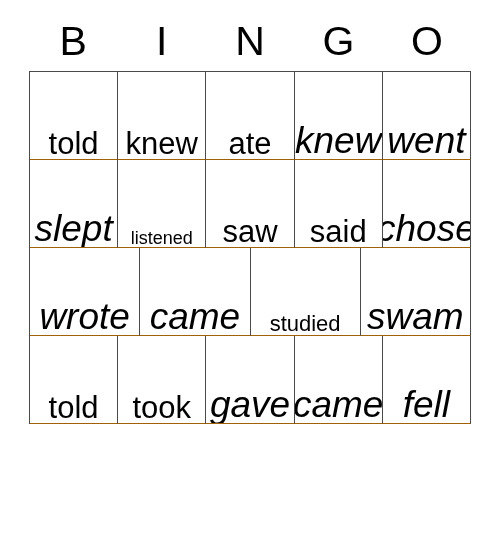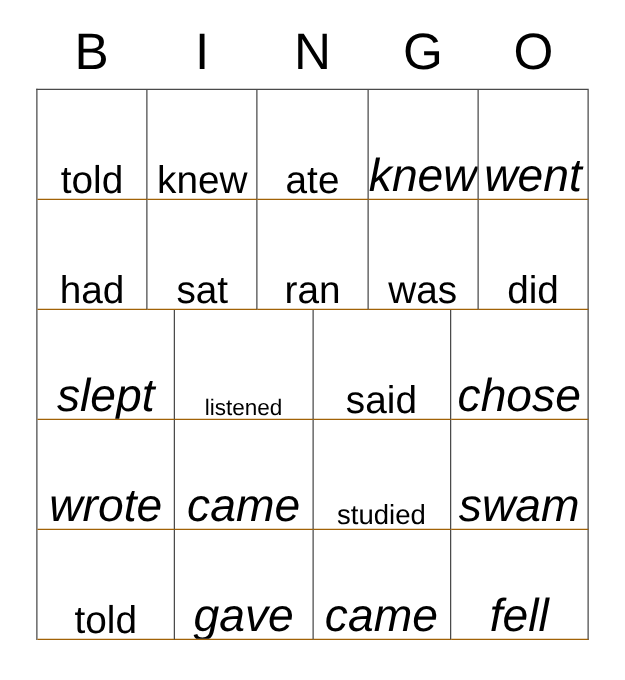--- a/index.html
+++ b/index.html
@@ -96,44 +96,30 @@
           <span class="cell-text size-lg">ate</span>
         </div>
       <div class="cell">
           <span class="cell-text size-md">knew</span>
         </div>
       <div class="cell">
           <span class="cell-text size-md">went</span>
         </div>
     </div>
 
-    <div class="grid-row">
-      <div class="cell">
-          <span class="cell-text size-lg">had</span>
-        </div>
-      <div class="cell">
-          <span class="cell-text size-lg">sat</span>
-        </div>
-      <div class="cell">
-          <span class="cell-text size-lg">ran</span>
-        </div>
-      <div class="cell">
-          <span class="cell-text size-lg">was</span>
-        </div>
-      <div class="cell">
-          <span class="cell-text size-lg">did</span>
-        </div>
-    </div>
 
     <div class="grid-row">
       <div class="cell">
           <span class="cell-text size-md">slept</span>
         </div>
       <div class="cell">
           <span class="cell-text size-xs">listened</span>
+        </div>
+      <div class="cell">
+          <span class="cell-text size-lg">saw</span>
         </div>
       <div class="cell">
           <span class="cell-text size-lg">said</span>
         </div>
       <div class="cell">
           <span class="cell-text size-md">chose</span>
         </div>
     </div>
 
     <div class="grid-row">
@@ -149,20 +135,23 @@
       <div class="cell">
           <span class="cell-text size-md">swam</span>
         </div>
     </div>
 
     <div class="grid-row">
       <div class="cell">
           <span class="cell-text size-lg">told</span>
         </div>
       <div class="cell">
+          <span class="cell-text size-lg">took</span>
+        </div>
+      <div class="cell">
           <span class="cell-text size-md">gave</span>
         </div>
       <div class="cell">
           <span class="cell-text size-md">came</span>
         </div>
       <div class="cell">
           <span class="cell-text size-md">fell</span>
         </div>
     </div>
 

